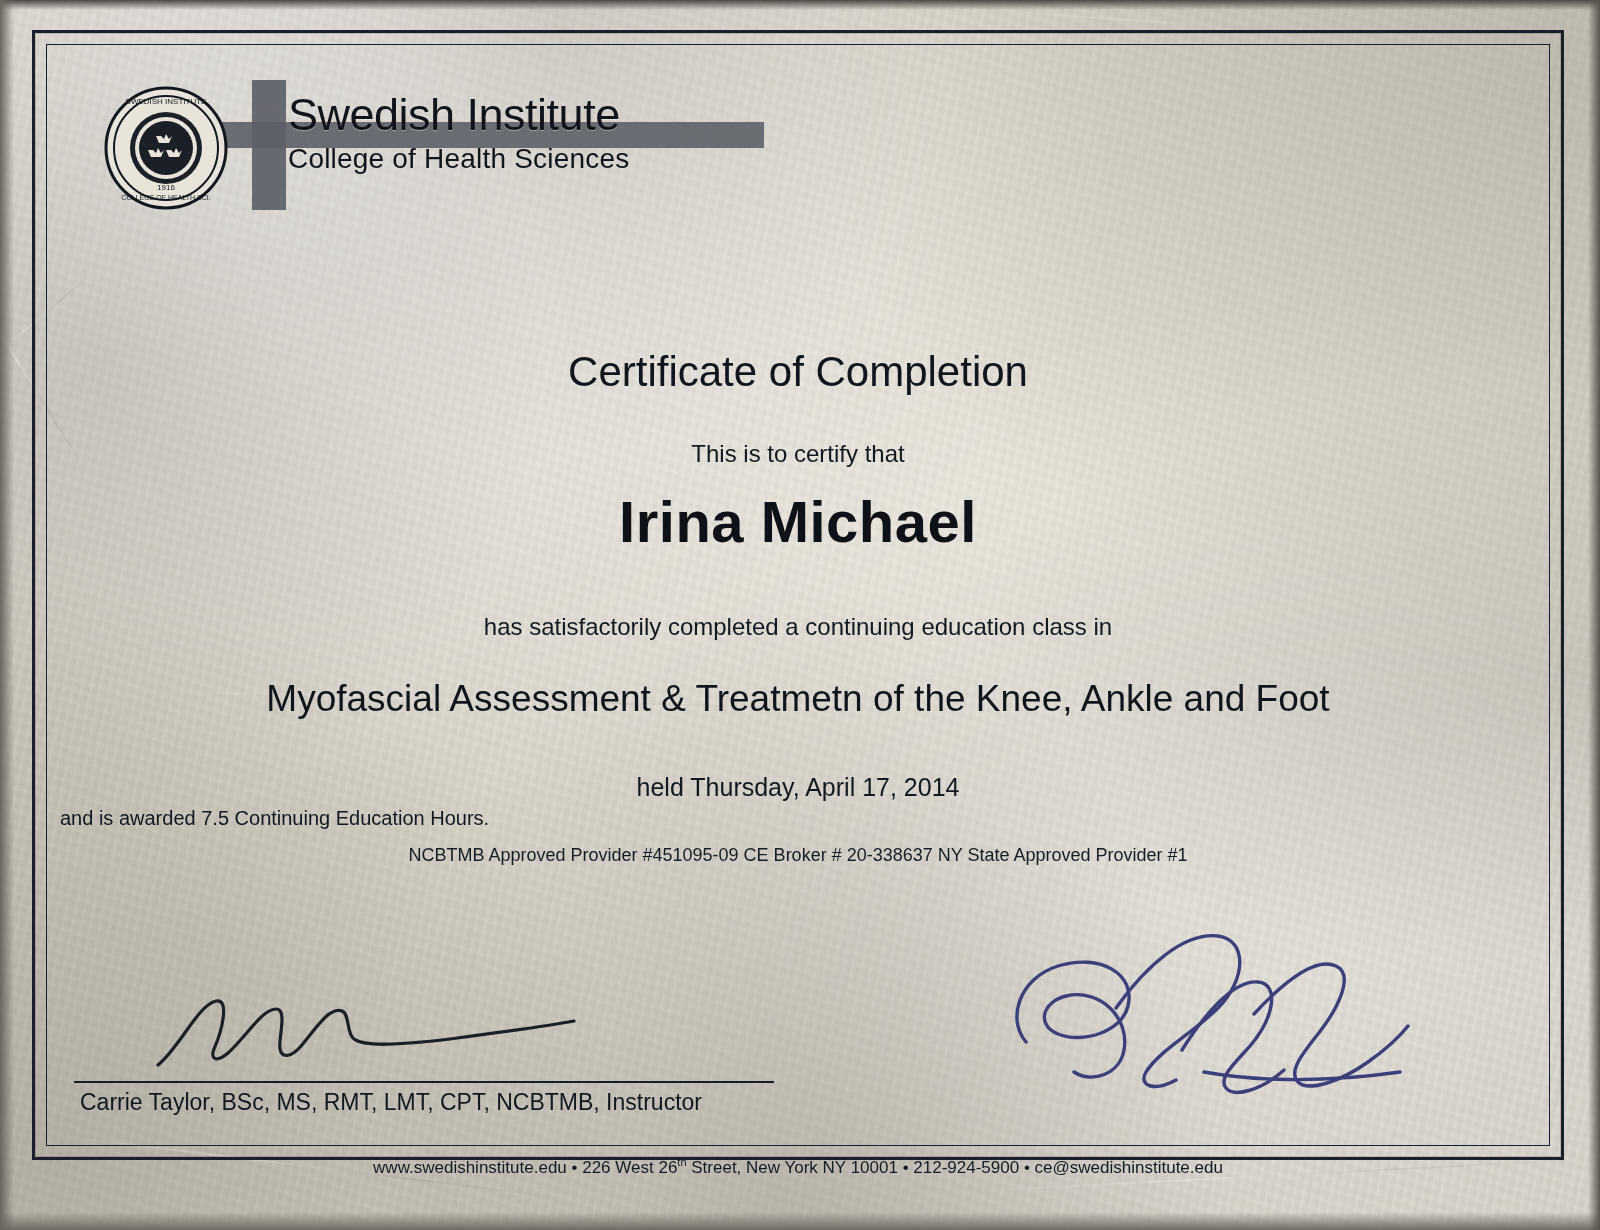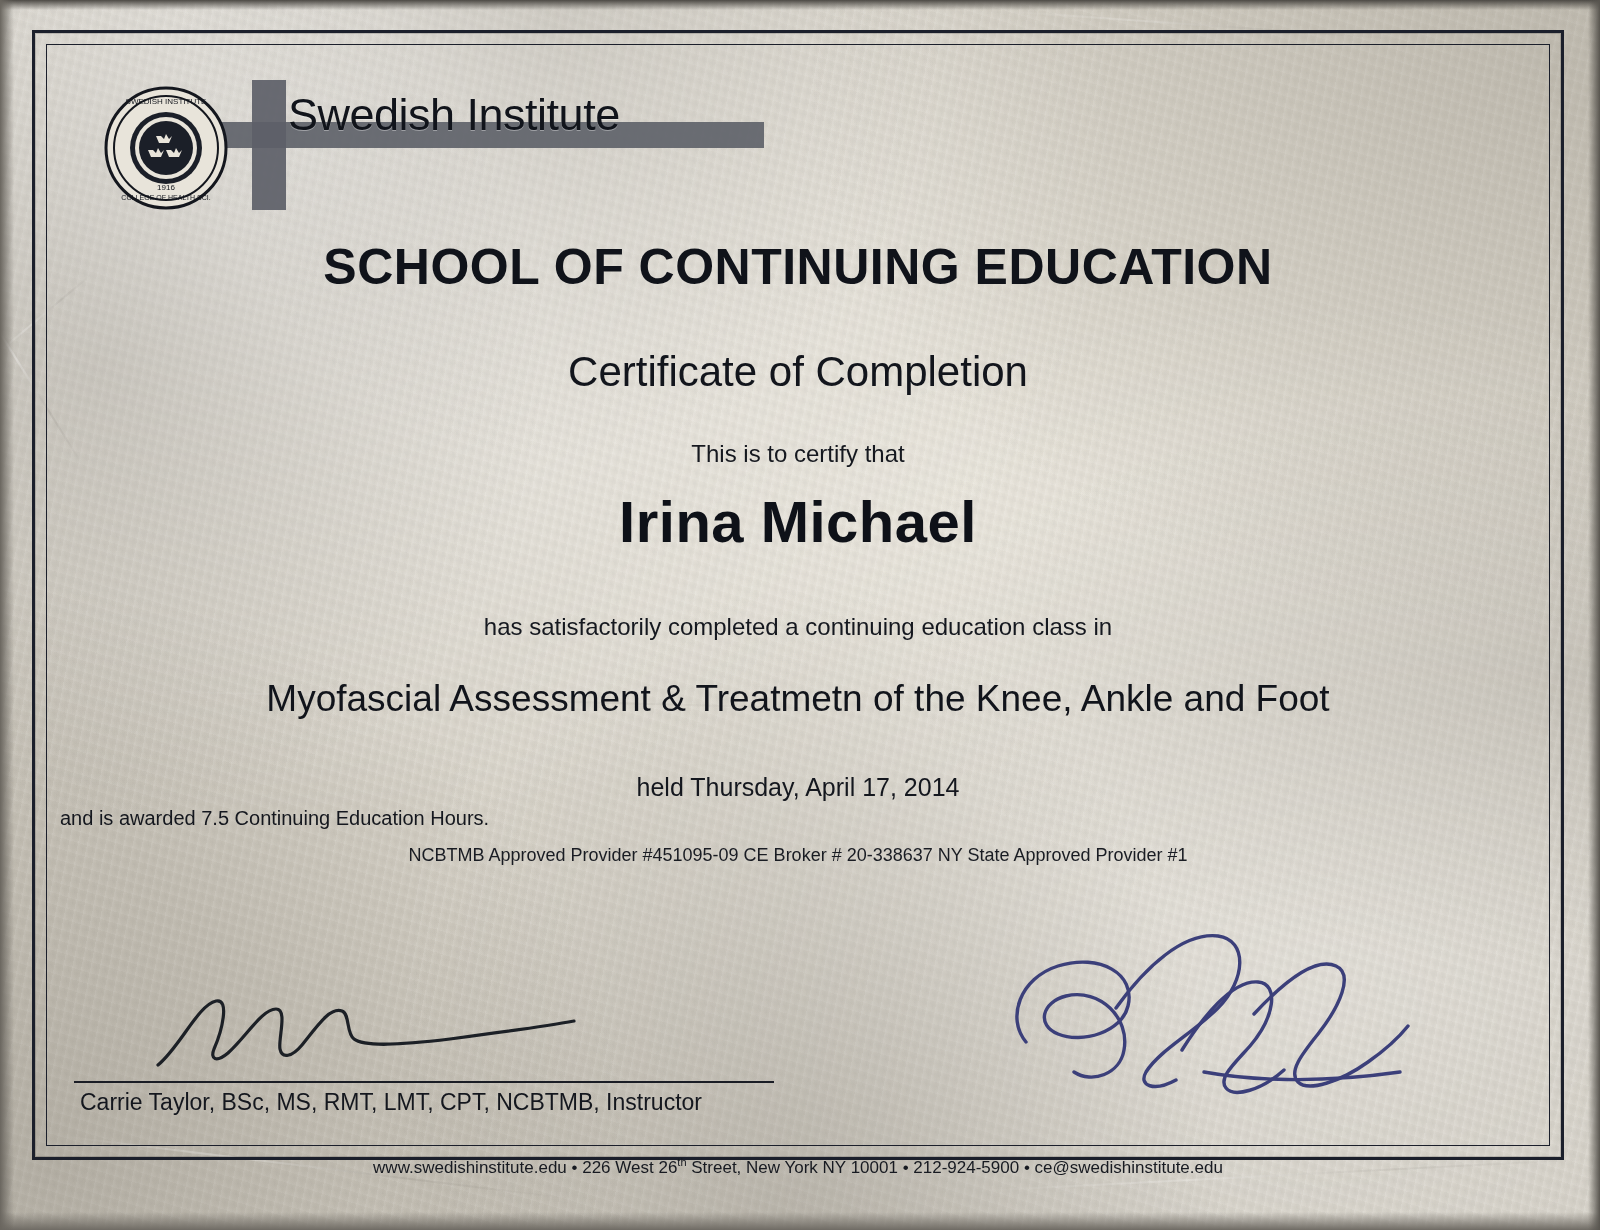--- a/index.html
+++ b/index.html
@@ -300,24 +300,24 @@
 
         <g fill="#14171e">
           <text x="62" y="18" font-size="8" text-anchor="middle" font-family="'Liberation Sans', sans-serif">SWEDISH INSTITUTE</text>
           <text x="62" y="114" font-size="7" text-anchor="middle" font-family="'Liberation Sans', sans-serif">COLLEGE OF HEALTH SCI.</text>
           <text x="62" y="104" font-size="8" text-anchor="middle" font-family="'Liberation Sans', sans-serif">1916</text>
         </g>
       </svg>
 
       <div id="wordmark">
         <div class="line1">Swedish Institute</div>
+        <div class="line2">College of Health Sciences</div>
       </div>
     </div>
 
-    <h1 id="title">SCHOOL OF CONTINUING EDUCATION</h1>
     <div id="subtitle">Certificate of Completion</div>
     <div id="certify-line">This is to certify that</div>
     <div id="recipient">Irina Michael</div>
     <div id="completed-line">has satisfactorily completed a continuing education class in</div>
     <div id="course">Myofascial Assessment &amp; Treatmetn of the Knee, Ankle and Foot</div>
     <div id="held">held Thursday, April 17, 2014</div>
     <div id="hours">and is awarded 7.5 Continuing Education Hours.</div>
     <div id="approvals">NCBTMB Approved Provider #451095-09   CE Broker # 20-338637   NY State Approved Provider #1</div>
 
     <svg class="sig-ink" id="ink-left" viewBox="0 0 430 95">

